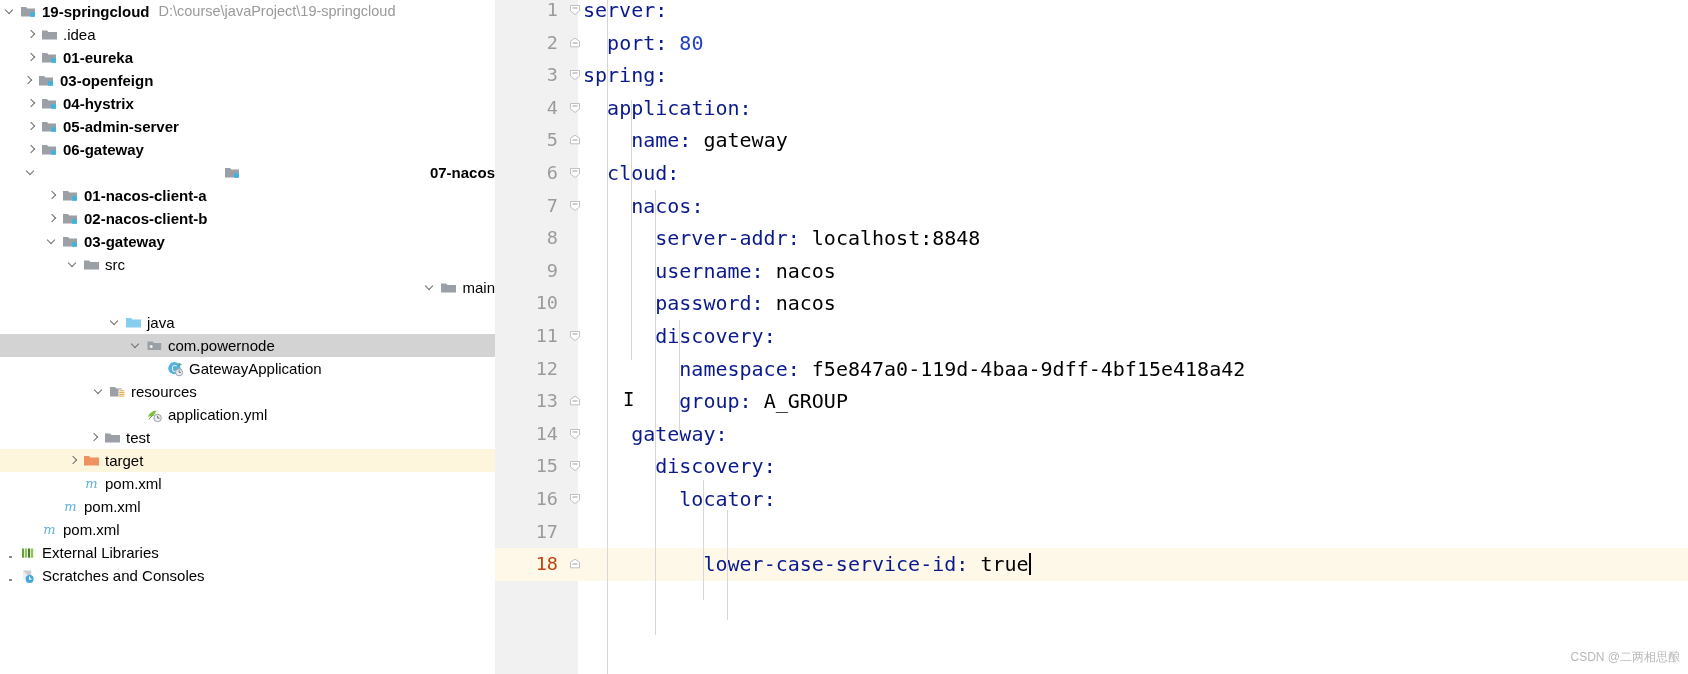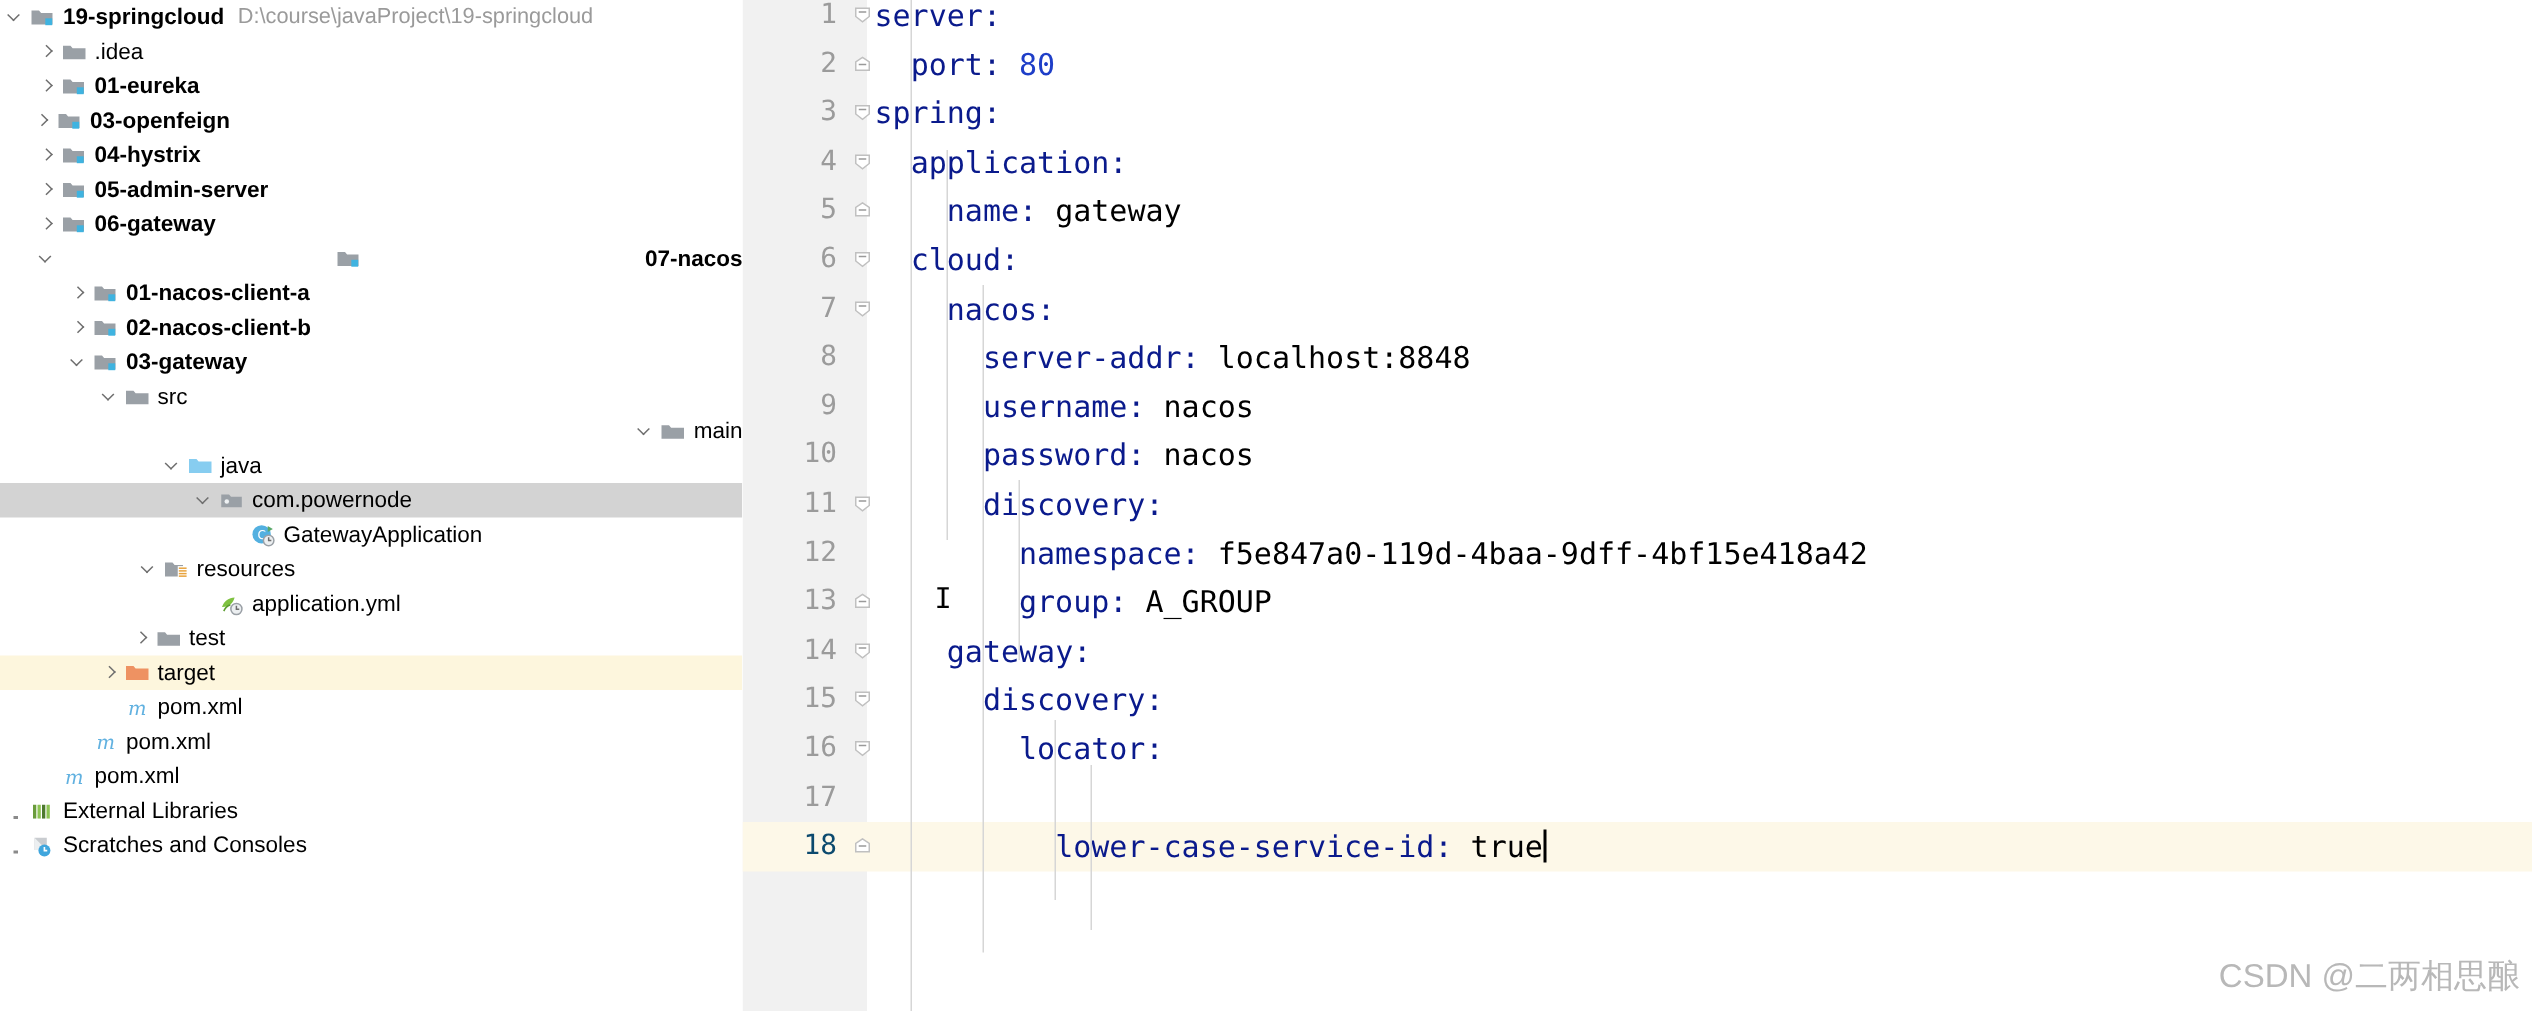--- a/index.html
+++ b/index.html
@@ -120,21 +120,21 @@
     top: -6px;
   }
   .code-line {
     position: relative;
     height: 32.6px;
     line-height: 32.6px;
     white-space: pre;
     font-size: 20px;
   }
   .code-line.current { background: #fdf8e8; }
-  .code-line.current .lineno { color: #0c4a6e; }
+  .code-line.current .lineno { color: #c2410c; }
   .lineno {
     position: absolute;
     left: 0;
     width: 63px;
     text-align: right;
     color: #9b9b9b;
     font-size: 18.5px;
     font-family: "DejaVu Sans Mono", monospace;
   }
   .fold {
@@ -174,21 +174,21 @@
   .mouse-cursor {
     position: absolute;
     color: #000;
     font-family: "DejaVu Sans Mono", monospace;
     font-size: 19px;
   }
   .watermark {
     position: absolute;
     right: 8px;
     bottom: 8px;
-    font-size: 22px;
+    font-size: 12px;
     color: #b8b8b8;
     font-family: "Liberation Sans", sans-serif;
     white-space: nowrap;
   }
   .splitter {
     position: absolute;
     left: 495px; top: 0;
     width: 1px; height: 674px;
     background: #ffffff;
   }
@@ -321,21 +321,21 @@
         </div>
         <div class="tree-row" style="padding-left: 72px; justify-content: flex-end;">
           <span class="arrow down"></span>
           <span class="ico">
             <svg width="17" height="16" viewBox="0 0 17 16">
               <path d="M1 3.5h5l1.4 1.6H16v7.4H1z" fill="#9aa0a6"></path>
             </svg>
           </span>
           <span class="lbl">main</span>
         </div>
-        <div class="tree-row" style="padding-left: 109px;">
+        <div class="tree-row" style="padding-left: 109px; margin-top: 12px;">
           <span class="arrow down"></span>
           <span class="ico">
             <svg width="17" height="16" viewBox="0 0 17 16">
               <path d="M1 3h5l1.4 1.6H16v7.8H1z" fill="#87cdf0"></path>
             </svg>
           </span>
           <span class="lbl">java</span>
         </div>
         <div class="tree-row selected" style="padding-left: 130px;">
           <span class="arrow down"></span>

